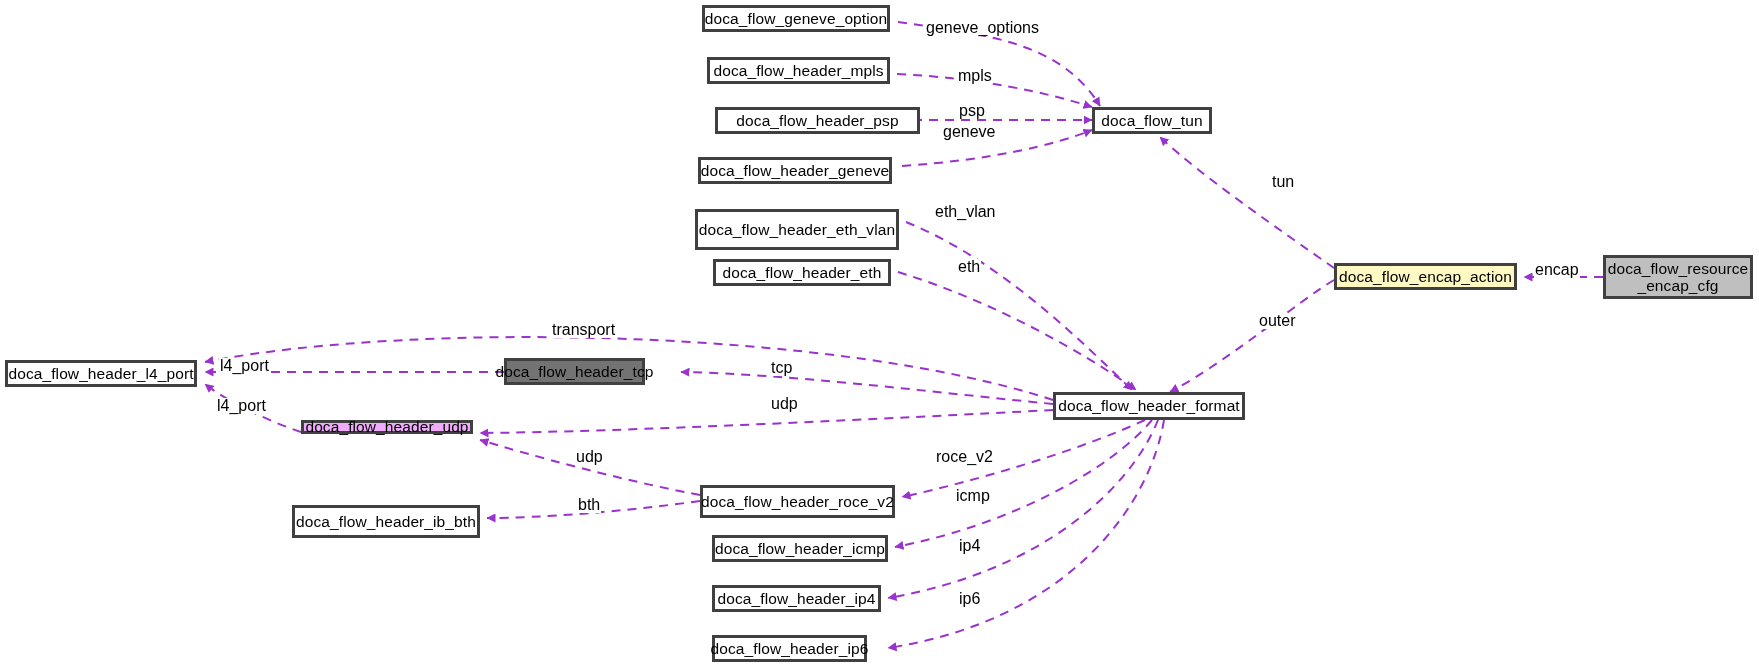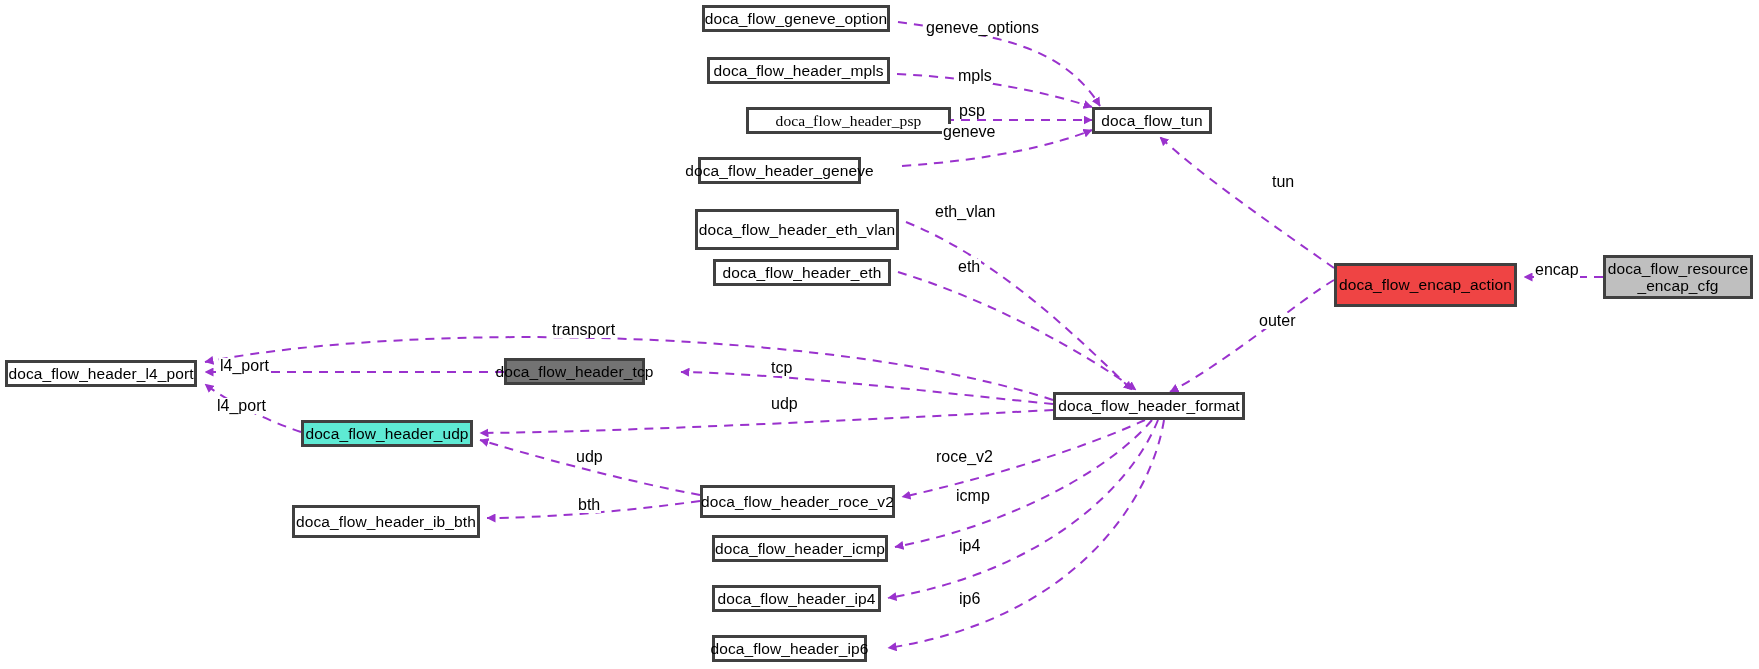--- a/index.html
+++ b/index.html
@@ -84,31 +84,31 @@
         <path d="M 700 501 C 620 512 540 518 487 518" fill="none" stroke="#9a32cd" stroke-width="2" stroke-dasharray="9,7" marker-end="url(#arrowhead)"></path>
         <path d="M 1152 420 C 1110 470 1010 525 895 547" fill="none" stroke="#9a32cd" stroke-width="2" stroke-dasharray="9,7" marker-end="url(#arrowhead)"></path>
         <path d="M 1158 420 C 1130 490 1040 572 888 598" fill="none" stroke="#9a32cd" stroke-width="2" stroke-dasharray="9,7" marker-end="url(#arrowhead)"></path>
         <path d="M 1164 420 C 1150 505 1070 620 888 648" fill="none" stroke="#9a32cd" stroke-width="2" stroke-dasharray="9,7" marker-end="url(#arrowhead)"></path>
       </g>
   </svg>
 
   <div id="nodes-layer">
       <div class="node" style="left: 702px; top: 5px; width: 188px; height: 27px; border-color: rgb(64, 64, 64); background: rgb(255, 255, 255); color: rgb(0, 0, 0);">doca_flow_geneve_option</div>
       <div class="node" style="left: 707px; top: 57px; width: 183px; height: 27px; border-color: rgb(64, 64, 64); background: rgb(255, 255, 255); color: rgb(0, 0, 0);">doca_flow_header_mpls</div>
-      <div class="node" style="left: 746px; top: 107px; width: 205px; height: 27px; border-color: rgb(64, 64, 64); background: rgb(255, 255, 255); color: rgb(0, 0, 0); font-family: Liberation Serif, serif;">doca_flow_header_psp</div>
-      <div class="node" style="left: 698px; top: 157px; width: 163px; height: 27px; border-color: rgb(64, 64, 64); background: rgb(255, 255, 255); color: rgb(0, 0, 0);">doca_flow_header_geneve</div>
+      <div class="node" style="left: 715px; top: 107px; width: 205px; height: 27px; border-color: rgb(64, 64, 64); background: rgb(255, 255, 255); color: rgb(0, 0, 0);">doca_flow_header_psp</div>
+      <div class="node" style="left: 698px; top: 157px; width: 194px; height: 27px; border-color: rgb(64, 64, 64); background: rgb(255, 255, 255); color: rgb(0, 0, 0);">doca_flow_header_geneve</div>
       <div class="node" style="left: 695px; top: 209px; width: 204px; height: 41px; border-color: rgb(64, 64, 64); background: rgb(255, 255, 255); color: rgb(0, 0, 0);">doca_flow_header_eth_vlan</div>
       <div class="node" style="left: 713px; top: 259px; width: 178px; height: 27px; border-color: rgb(64, 64, 64); background: rgb(255, 255, 255); color: rgb(0, 0, 0);">doca_flow_header_eth</div>
       <div class="node" style="left: 1092px; top: 107px; width: 120px; height: 27px; border-color: rgb(64, 64, 64); background: rgb(255, 255, 255); color: rgb(0, 0, 0);">doca_flow_tun</div>
-      <div class="node" style="left: 1334px; top: 263px; width: 183px; height: 44px; border-color: rgb(64, 64, 64); background: #ef4444; color: rgb(0, 0, 0);">doca_flow_encap_action</div>
+      <div class="node" style="left: 1334px; top: 263px; width: 183px; height: 27px; border-color: rgb(64, 64, 64); background: #fef9c3; color: rgb(0, 0, 0);">doca_flow_encap_action</div>
       <div class="node highlight" style="left: 1603px; top: 255px; width: 150px; height: 44px; border-color: rgb(64, 64, 64); background: rgb(191, 191, 191); color: rgb(0, 0, 0);">doca_flow_resource
 _encap_cfg</div>
       <div class="node" style="left: 5px; top: 360px; width: 192px; height: 27px; border-color: rgb(64, 64, 64); background: rgb(255, 255, 255); color: rgb(0, 0, 0);">doca_flow_header_l4_port</div>
       <div class="node" style="left: 504px; top: 358px; width: 141px; height: 27px; border-color: rgb(64, 64, 64); background: #737373; color: rgb(0, 0, 0);">doca_flow_header_tcp</div>
-      <div class="node" style="left: 301px; top: 420px; width: 172px; height: 27px; border-color: rgb(64, 64, 64); background: #5eead4; color: rgb(0, 0, 0); text-align: center;">doca_flow_header_udp</div>
+      <div class="node" style="left: 301px; top: 420px; width: 172px; height: 14px; border-color: rgb(64, 64, 64); background: #f0abfc; color: rgb(0, 0, 0); text-align: center;">doca_flow_header_udp</div>
       <div class="node" style="left: 1053px; top: 392px; width: 192px; height: 28px; border-color: rgb(64, 64, 64); background: rgb(255, 255, 255); color: rgb(0, 0, 0);">doca_flow_header_format</div>
       <div class="node" style="left: 700px; top: 485px; width: 195px; height: 33px; border-color: rgb(64, 64, 64); background: rgb(255, 255, 255); color: rgb(0, 0, 0);">doca_flow_header_roce_v2</div>
       <div class="node" style="left: 292px; top: 505px; width: 188px; height: 33px; border-color: rgb(64, 64, 64); background: rgb(255, 255, 255); color: rgb(0, 0, 0);">doca_flow_header_ib_bth</div>
       <div class="node" style="left: 712px; top: 535px; width: 176px; height: 27px; border-color: rgb(64, 64, 64); background: rgb(255, 255, 255); color: rgb(0, 0, 0);">doca_flow_header_icmp</div>
       <div class="node" style="left: 712px; top: 585px; width: 169px; height: 27px; border-color: rgb(64, 64, 64); background: rgb(255, 255, 255); color: rgb(0, 0, 0);">doca_flow_header_ip4</div>
       <div class="node" style="left: 712px; top: 635px; width: 155px; height: 27px; border-color: rgb(64, 64, 64); background: rgb(255, 255, 255); color: rgb(0, 0, 0);">doca_flow_header_ip6</div>
     </div>
   <div id="labels-layer">
       <div class="edge-label" style="left: 925px; top: 20px; color: rgb(0, 0, 0);">geneve_options</div>
       <div class="edge-label" style="left: 957px; top: 68px; color: rgb(0, 0, 0);">mpls</div>

